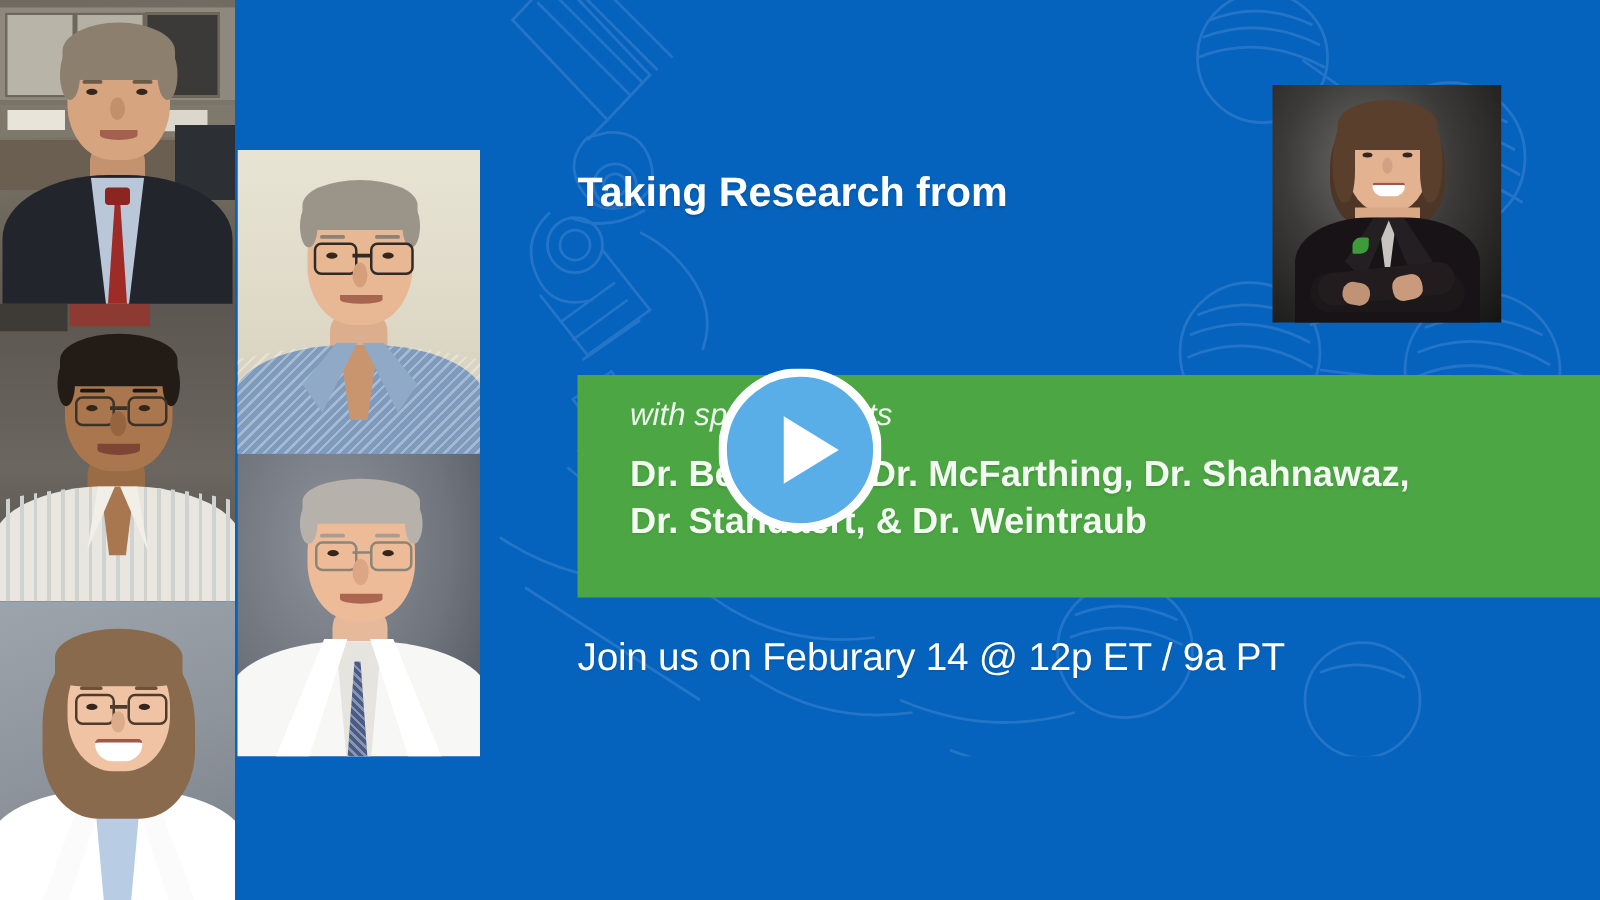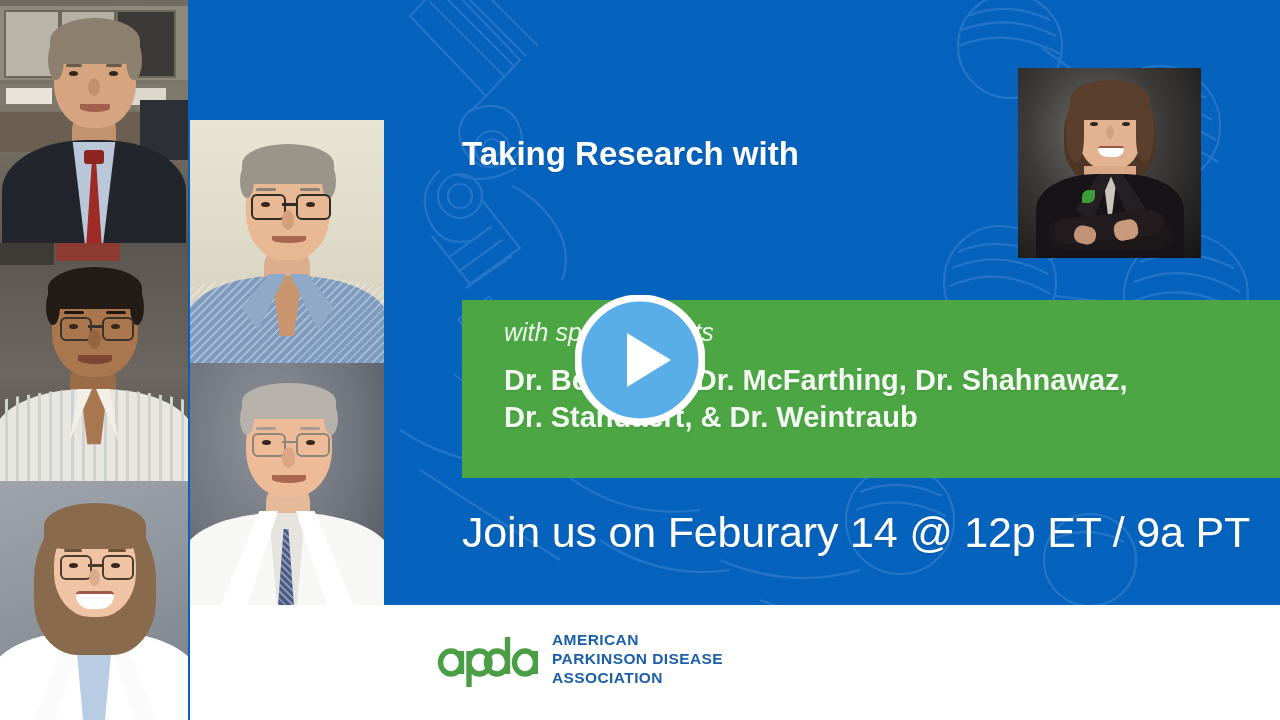--- a/index.html
+++ b/index.html
@@ -154,21 +154,21 @@
     font-weight: bold;
     line-height: 37px;
     text-shadow: 0 1px 2px rgba(0,0,0,0.12);
   }
 
   #join-line {
     position: absolute;
     left: 462px;
     top: 508px;
     color: #ffffff;
-    font-size: 43px;
+    font-size: 31px;
     font-weight: normal;
     letter-spacing: -0.2px;
     text-shadow: 0 1px 2px rgba(0,0,0,0.15);
   }
 
   
   #footer {
     position: absolute;
     left: 190px;
     top: 605px;
@@ -442,54 +442,33 @@
     <div style="position:absolute;left:64px;top:122px;width:13px;height:13px;background:#3e9b3a;border-radius:50% 10% 50% 10%;"></div>
 
     <div style="position:absolute;left:30px;top:150px;width:124px;height:32px;background:#1c1719;border-radius:18px;"></div>
     <div style="position:absolute;left:36px;top:146px;width:110px;height:26px;background:#221c1f;border-radius:16px;transform:rotate(-6deg);"></div>
     <div style="position:absolute;left:96px;top:152px;width:24px;height:20px;background:#c99a7c;border-radius:8px;transform:rotate(-12deg);"></div>
     <div style="position:absolute;left:56px;top:158px;width:22px;height:18px;background:#c09276;border-radius:8px;transform:rotate(10deg);"></div>
   </div>
 
 
   <div id="subhead">
-    <div>Taking Research with</div>
+    <div>Taking Research from</div>
   </div>
 
   <div id="green-banner">
     <div id="with-line">with special guests</div>
     <div id="guest-names">
       <div>Dr. Beckham, Dr. McFarthing, Dr. Shahnawaz,</div>
       <div>Dr. Standaert, &amp; Dr. Weintraub</div>
     </div>
   </div>
 
   <div id="join-line">Join us on Feburary 14 @ 12p ET / 9a PT</div>
 
-  <div id="footer">
-    <div id="logo-wrap">
-      <svg width="108" height="62" viewBox="0 0 108 62">
-        <g fill="none" stroke="#4a9e45" stroke-width="5.4">
-
-          <path d="M21 24 a10.5 11.5 0 1 0 0 23 a10.5 11.5 0 1 0 0 -23 M31.5 24 L31.5 47"></path>
-
-          <path d="M39 24 L39 60 M49.5 24 a10.5 11.5 0 1 0 0 23 a10.5 11.5 0 1 0 0 -23"></path>
-
-          <path d="M67 24 a10.5 11.5 0 1 0 0 23 a10.5 11.5 0 1 0 0 -23 M77.5 10 L77.5 47"></path>
-
-          <path d="M95 24 a10.5 11.5 0 1 0 0 23 a10.5 11.5 0 1 0 0 -23 M105.5 24 L105.5 47"></path>
-        </g>
-      </svg>
-      <div id="logo-text">
-        <div>AMERICAN</div>
-        <div>PARKINSON DISEASE</div>
-        <div>ASSOCIATION</div>
-      </div>
-    </div>
-  </div>
 
   <div id="play-button" title="Play">
     <svg width="130" height="130" viewBox="0 0 130 130">
       <circle cx="65" cy="65" r="62" fill="#5aaee8" stroke="#ffffff" stroke-width="7"></circle>
       <path d="M52 38 L96 65 L52 92 Z" fill="#ffffff"></path>
     </svg>
   </div>
 
 </div>
 

